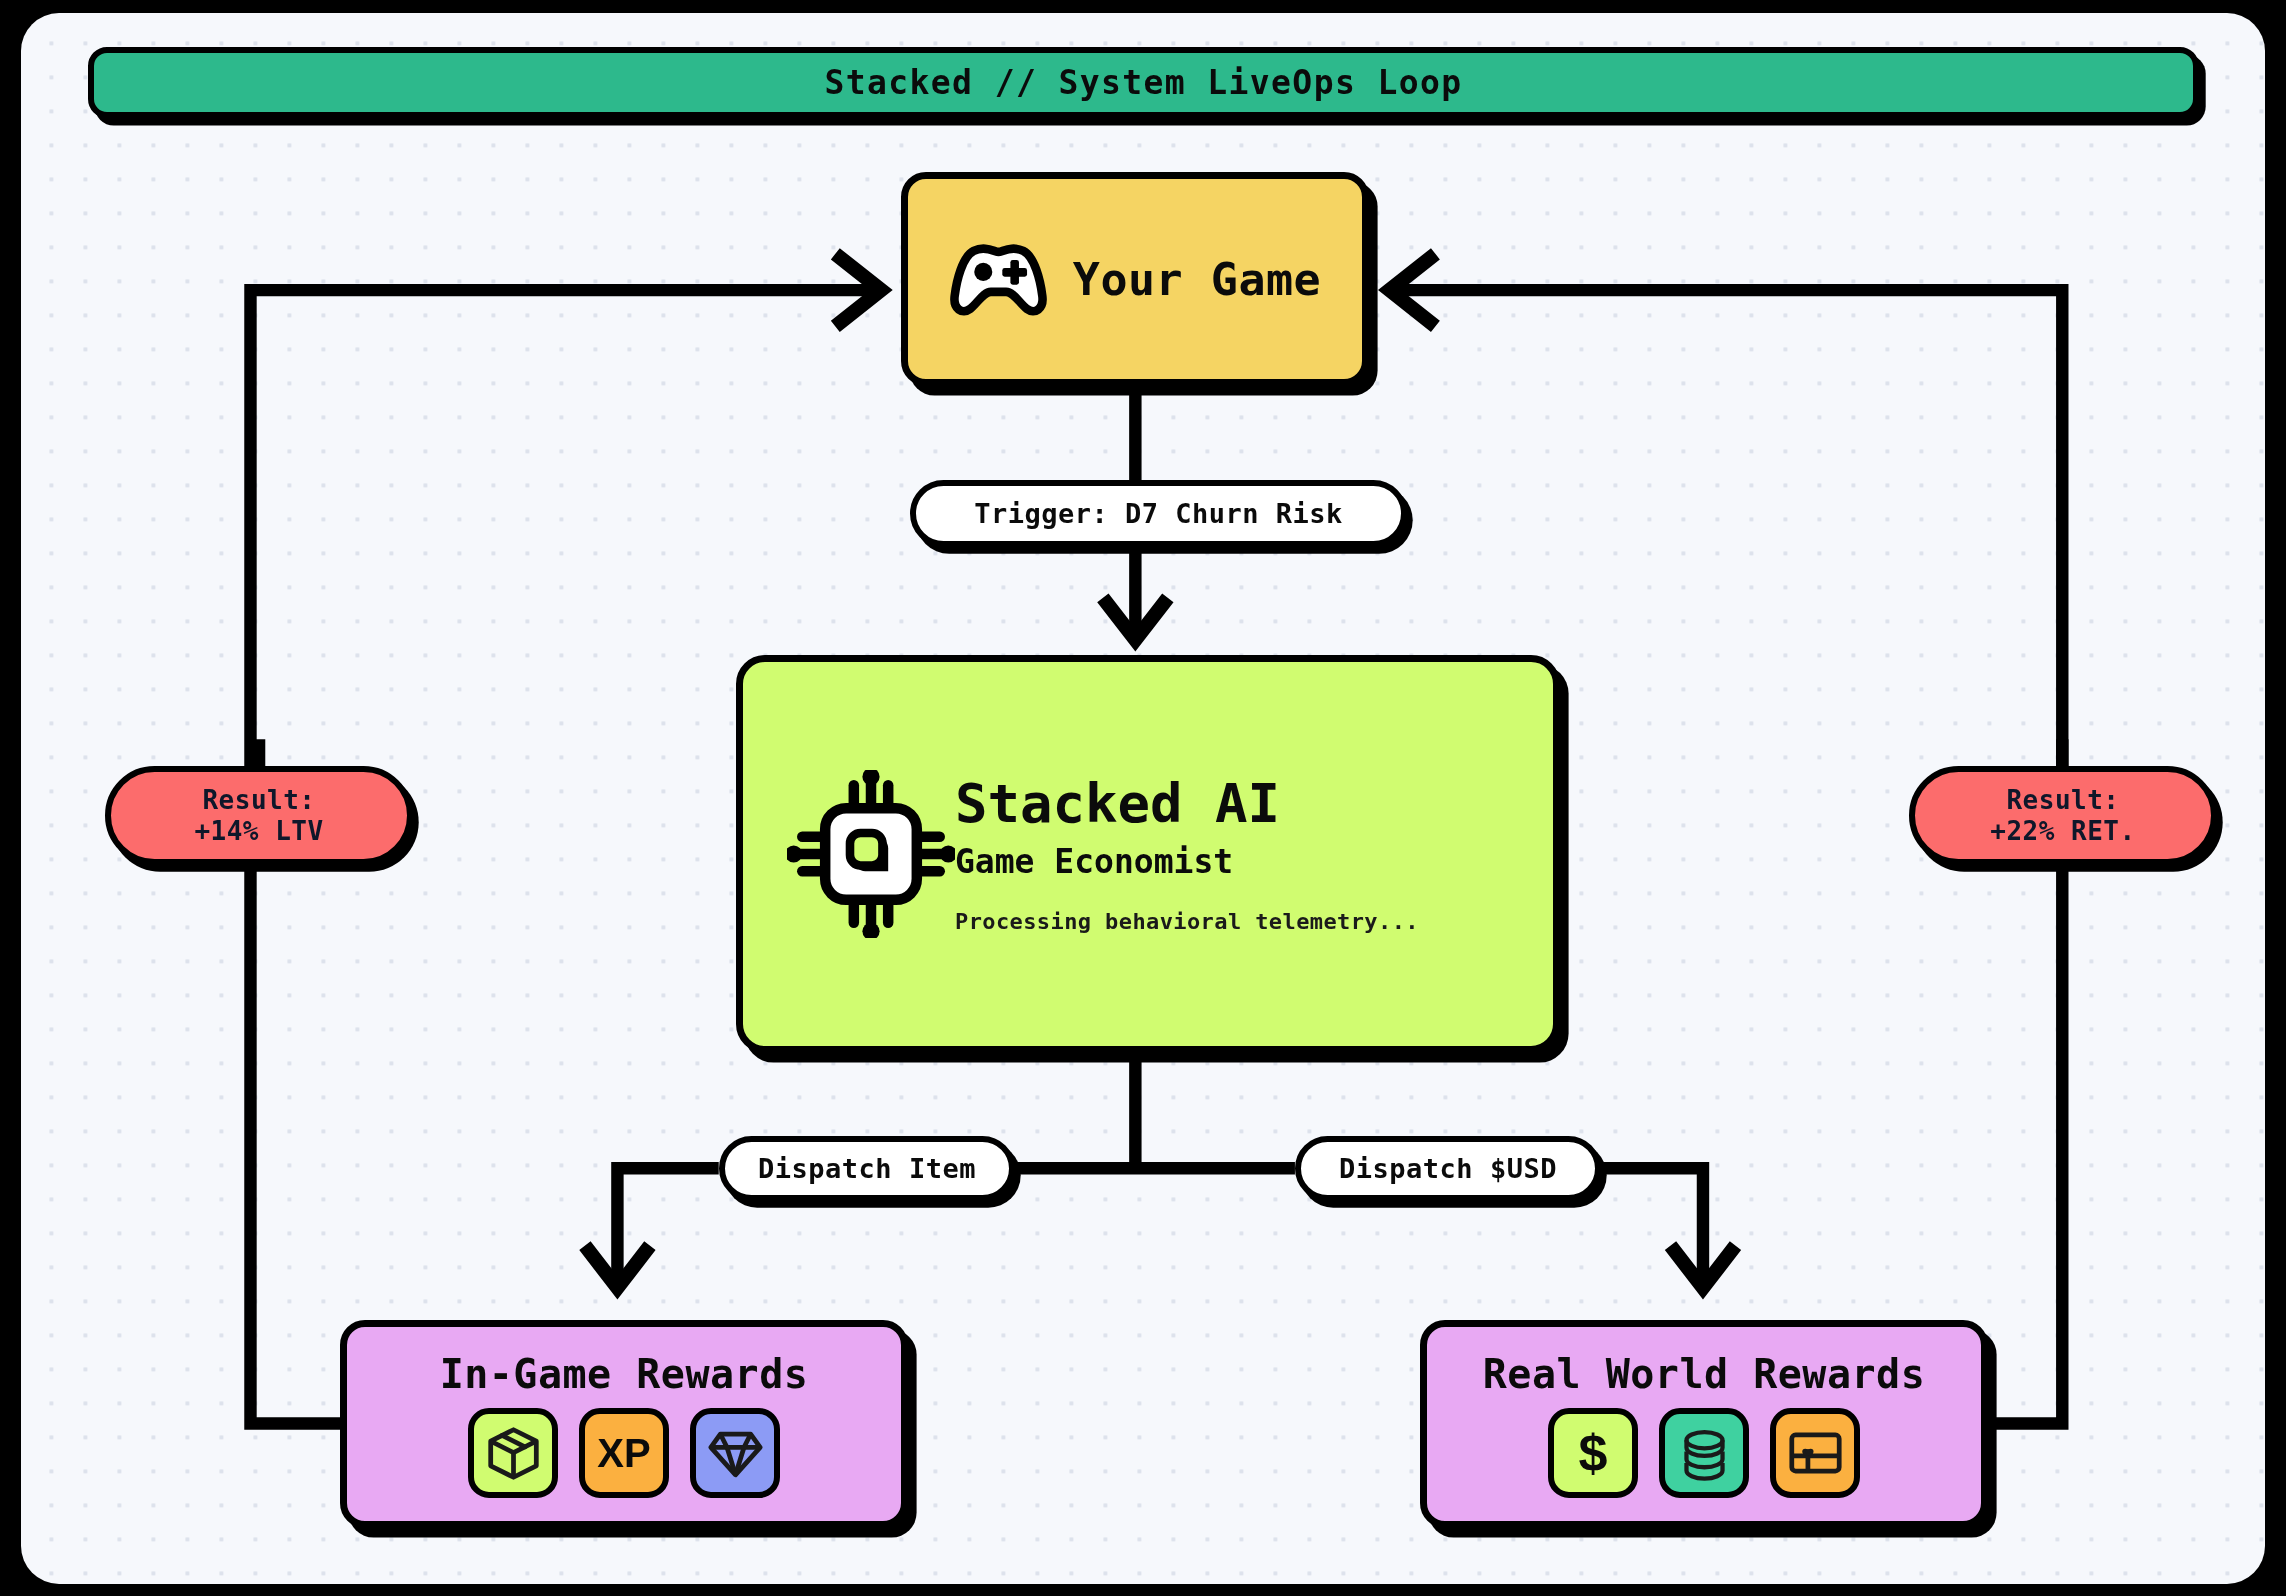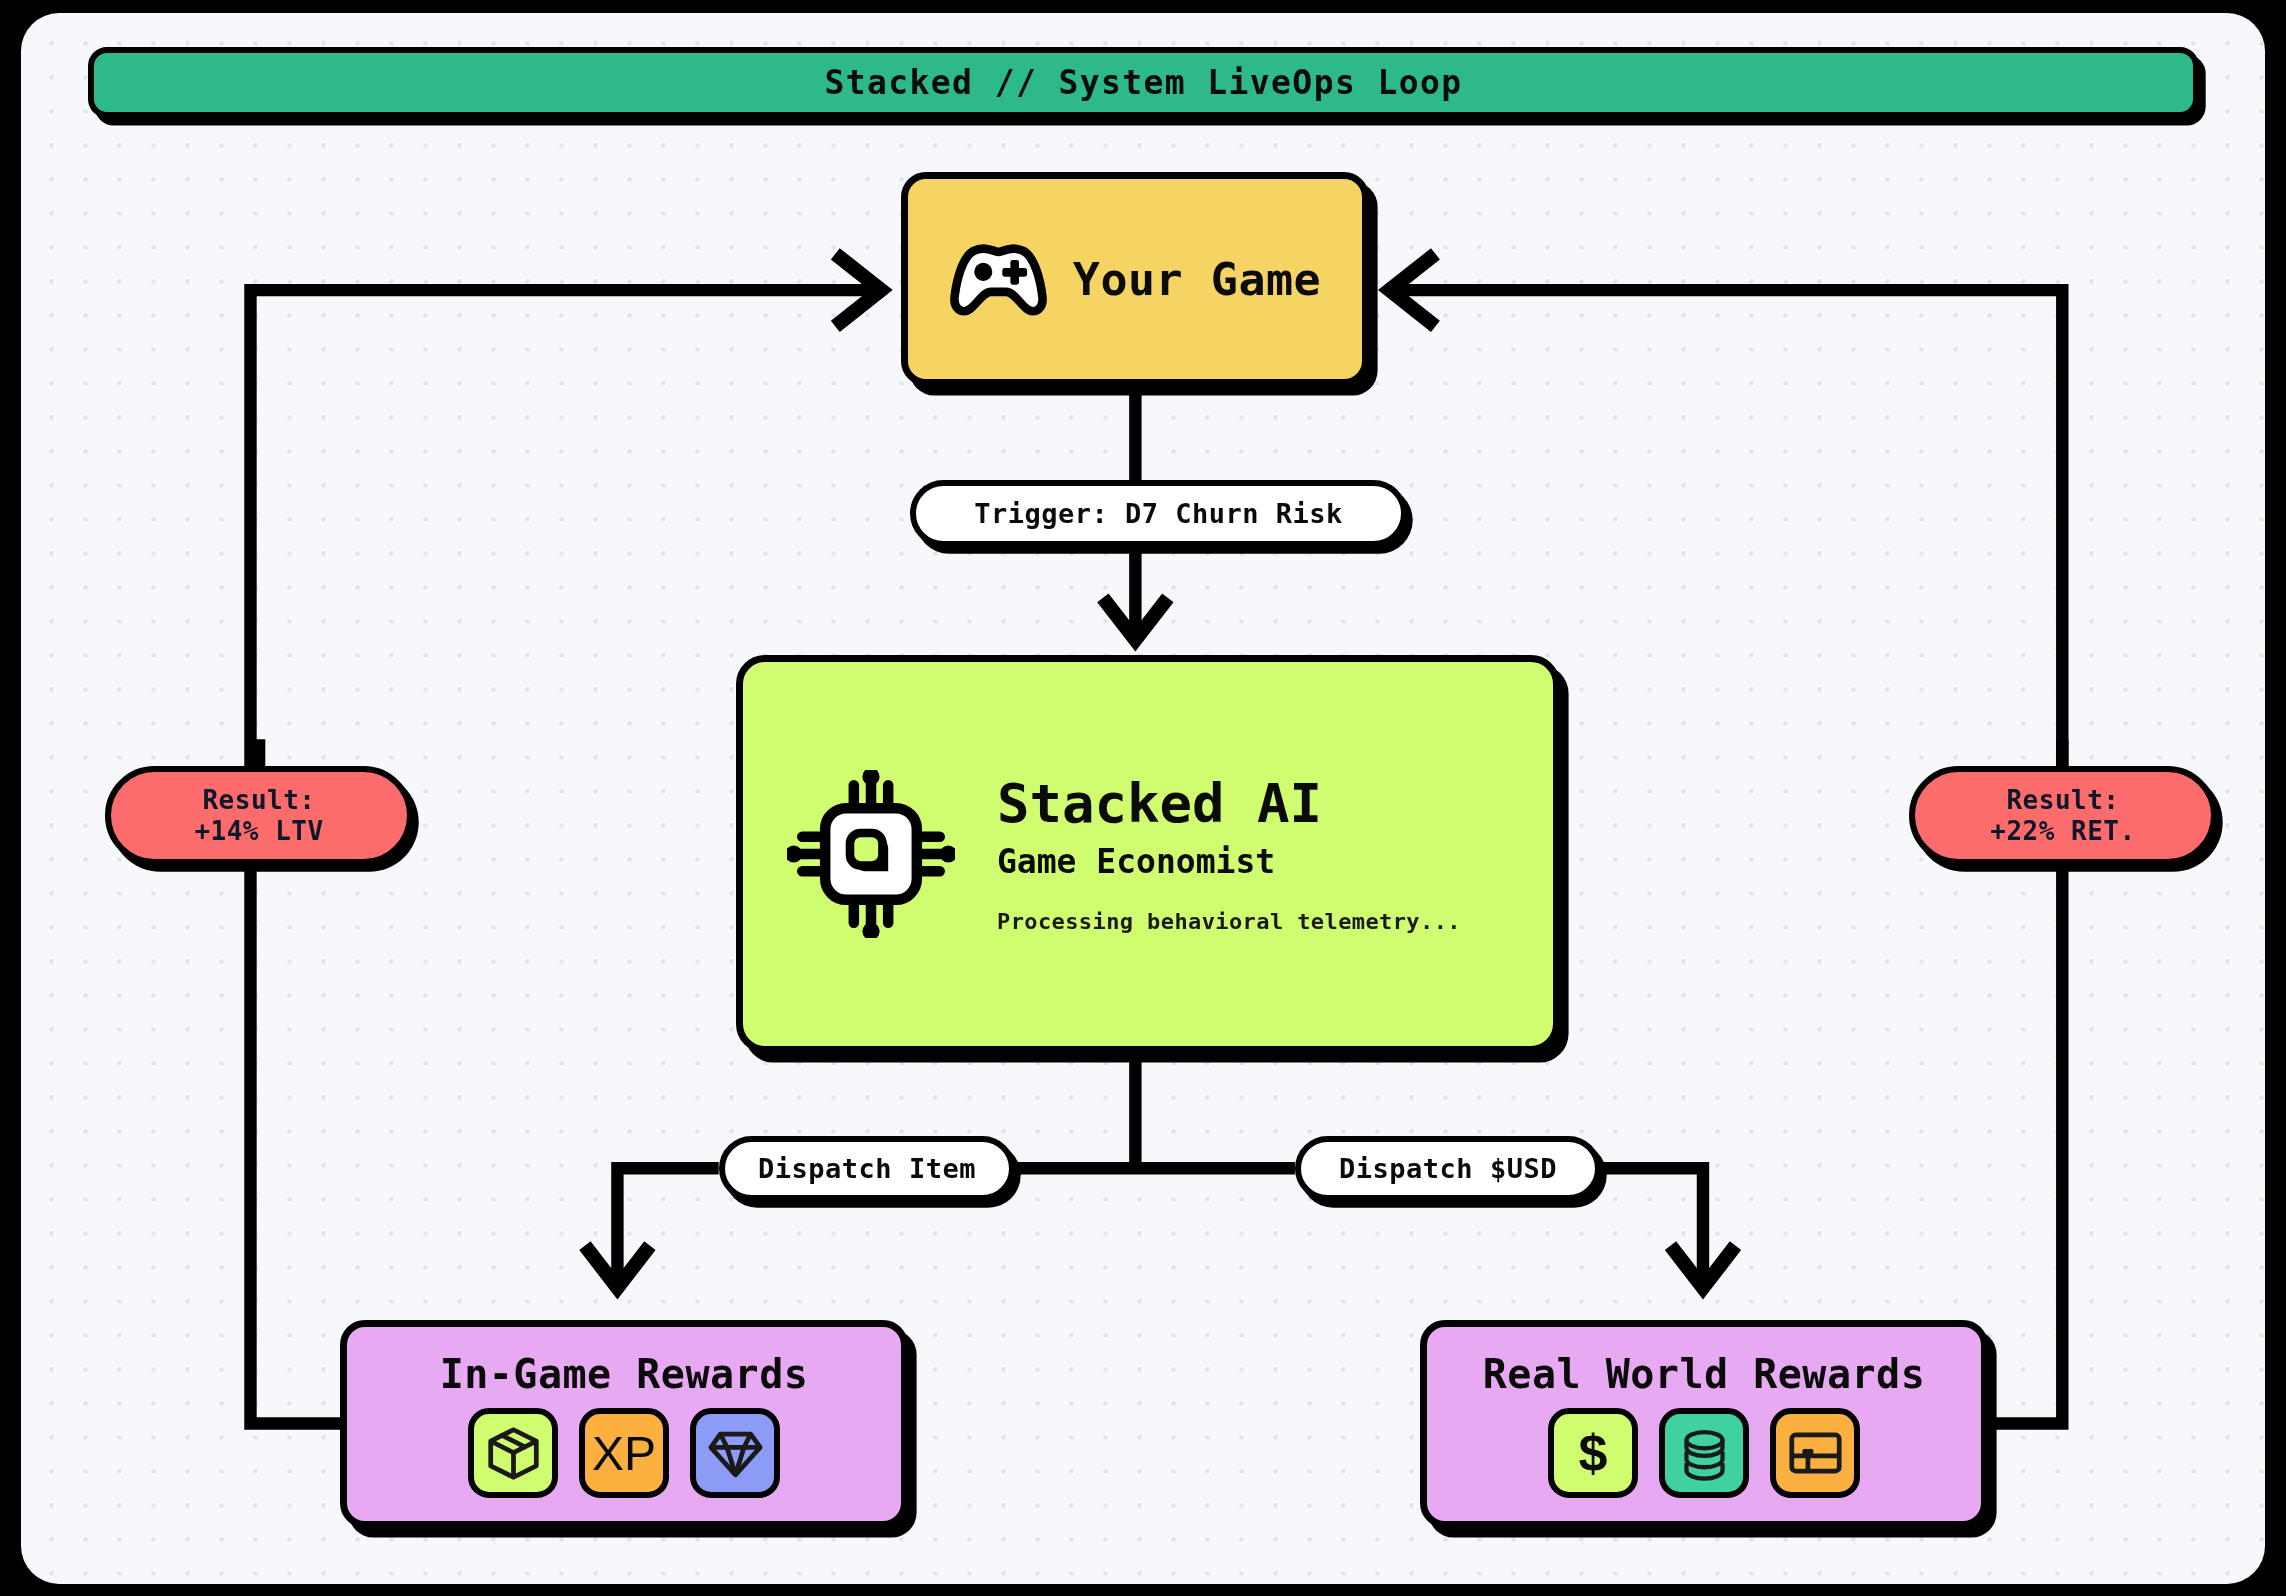--- a/index.html
+++ b/index.html
@@ -98,21 +98,20 @@
   #node-ai {
     left: 715px;
     top: 642px;
     width: 824px;
     height: 398px;
     background: #D0FC70;
     border-radius: 29px;
     display: flex;
     align-items: center;
     padding-left: 44px;
-    gap: 42px;
   }
   #node-ai .ai-text { display: flex; flex-direction: column; gap: 5.7px; }
   #node-ai .ai-title {
     font-size: 54px; font-weight: 700; color: #0B0B0B; letter-spacing: 0px;
     line-height: 1.08;
   }
   #node-ai .ai-sub {
     font-size: 33px; font-weight: 700; color: #0B0B0B; line-height: 1.15;
     margin-top: 3.8px;
   }
@@ -142,21 +141,21 @@
     width: 90px; height: 90px;
     border: 6.7px solid #000;
     border-radius: 21px;
     display: flex; align-items: center; justify-content: center;
   }
   .tile.lime  { background: #D0FC70; }
   .tile.amber { background: #FBB040; }
   .tile.blue  { background: #8C9BF5; }
   .tile.teal  { background: #3FD1A0; }
   .tile .xp-text {
-    font-size: 48px; font-weight: 400; color: #0B0B0B;
+    font-size: 40px; font-weight: 700; color: #0B0B0B;
     font-family: "Liberation Sans", sans-serif;
   }
   .tile .dollar-text {
     font-size: 52px; font-weight: 700; color: #0B0B0B;
     font-family: "Liberation Sans", sans-serif; line-height: 1;
   }
 
   
   .pill {
     position: absolute;

